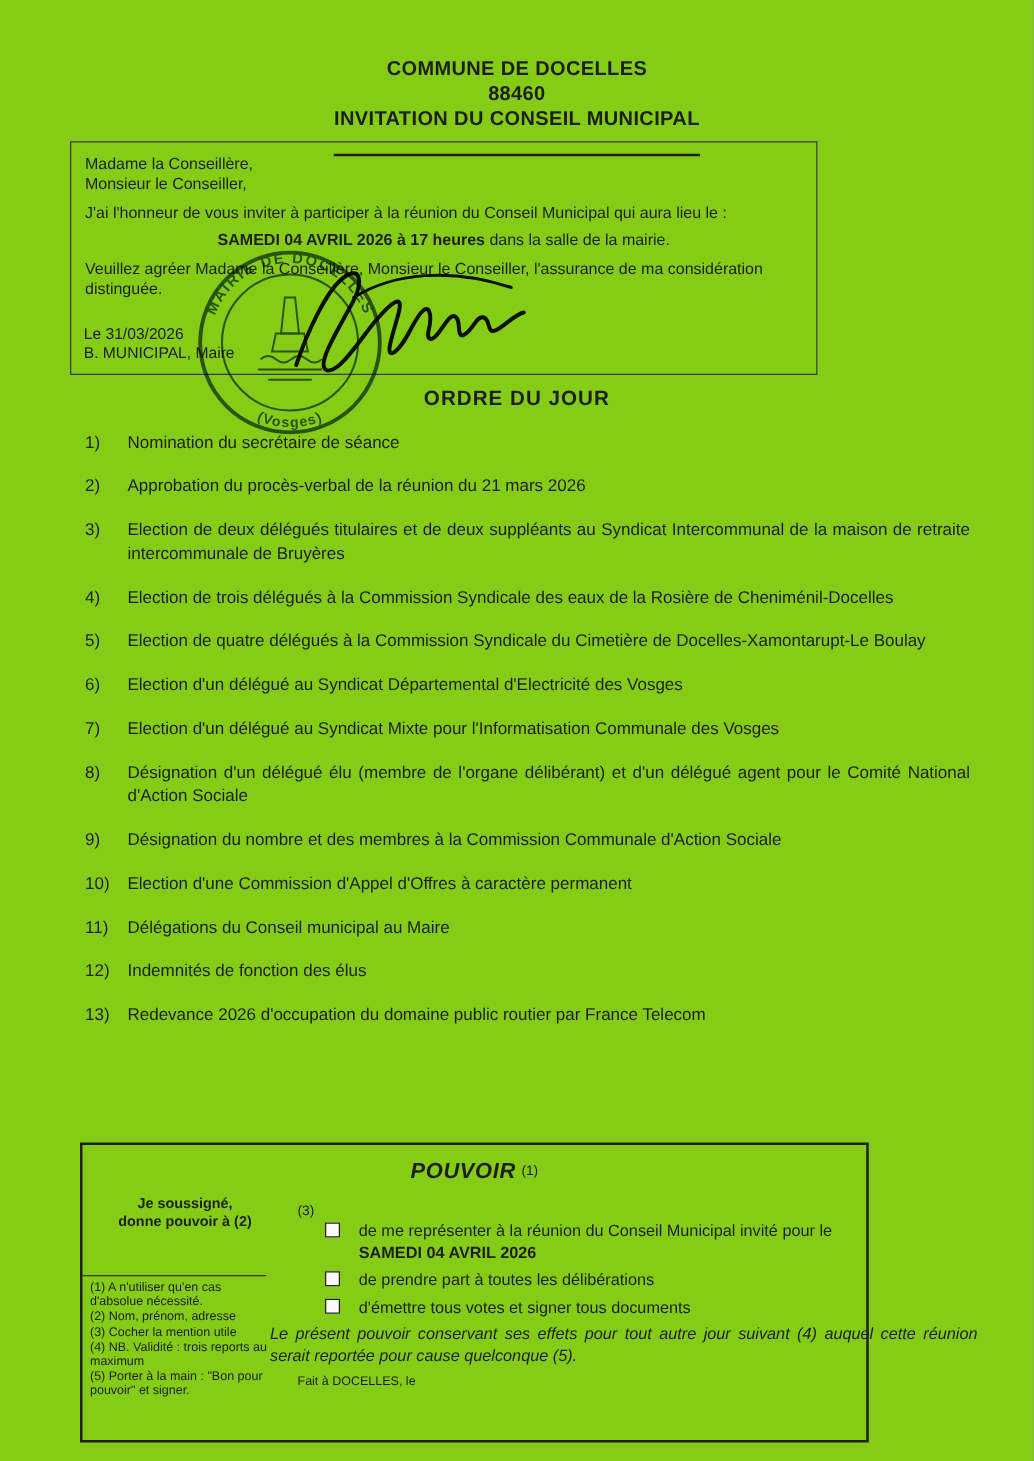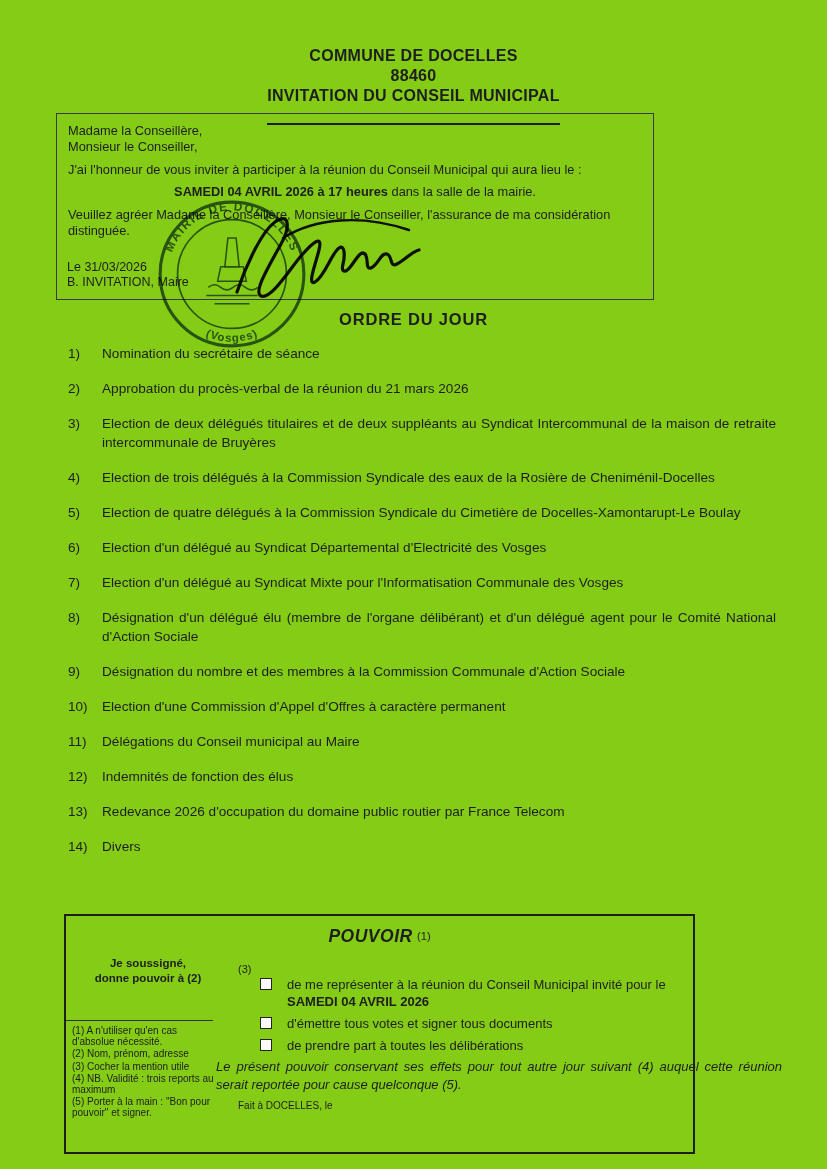--- a/index.html
+++ b/index.html
@@ -95,21 +95,21 @@
   <div class="letter-box">
     <div>Madame la Conseillère,</div>
     <div>Monsieur le Conseiller,</div>
     <div class="intro">J'ai l'honneur de vous inviter à participer à la réunion du Conseil Municipal qui aura lieu le :</div>
     <div class="meeting">
       <span class="b">SAMEDI 04 AVRIL 2026 à 17 heures</span><span> dans la salle de la mairie.</span>
     </div>
     <div class="closing">Veuillez agréer Madame la Conseillère, Monsieur le Conseiller, l'assurance de ma considération distinguée.</div>
     <div class="sign-block">
       <div>Le 31/03/2026</div>
-      <div>B. INVITATION, Maire</div>
+      <div>B. MUNICIPAL, Maire</div>
     </div>
   </div>
 
   <div class="stamp">
     <svg width="154" height="154" viewBox="0 0 150 150">
       <circle cx="75" cy="75" r="70" fill="none" stroke="currentColor" stroke-width="3"></circle>
       <circle cx="75" cy="75" r="53" fill="none" stroke="currentColor" stroke-width="1.6"></circle>
       <defs>
         <path id="arcTop" d="M 13,75 A 62,62 0 1 1 137,75"></path>
         <path id="arcBot" d="M 9,75 A 66,66 0 0 0 141,75"></path>
@@ -201,24 +201,20 @@
       <div class="agenda-item">
         <span class="num">12)</span>
         <span class="txt">Indemnités de fonction des élus</span>
       </div>
 
       <div class="agenda-item">
         <span class="num">13)</span>
         <span class="txt">Redevance 2026 d'occupation du domaine public routier par France Telecom</span>
       </div>
 
-      <div class="agenda-item">
-        <span class="num">14)</span>
-        <span class="txt">Divers</span>
-      </div>
     </div>
 
   <div class="pouvoir-box">
     <div class="pv-title">
       <span class="t">POUVOIR</span>
       <span class="n">(1)</span>
     </div>
 
     <div class="pv-left">
       <div>Je soussigné,</div>
@@ -248,29 +244,29 @@
           <span class="cb"></span>
           <div class="pv-row-text">
             <div>de me représenter à la réunion du Conseil Municipal invité pour le</div>
             <div class="pv-bold">SAMEDI 04 AVRIL 2026</div>
           </div>
         </div>
 
         <div class="pv-row">
           <span class="cb"></span>
           <div class="pv-row-text">
-            <div>d'émettre tous votes et signer tous documents</div>
+            <div>de prendre part à toutes les délibérations</div>
 
           </div>
         </div>
 
         <div class="pv-row">
           <span class="cb"></span>
           <div class="pv-row-text">
-            <div>de prendre part à toutes les délibérations</div>
+            <div>d'émettre tous votes et signer tous documents</div>
 
           </div>
         </div>
       </div>
 
     <div class="pv-validity">Le présent pouvoir conservant ses effets pour tout autre jour suivant (4) auquel cette réunion serait reportée pour cause quelconque (5).</div>
     <div class="pv-footer">Fait à DOCELLES, le</div>
   </div>
 
 </div>

